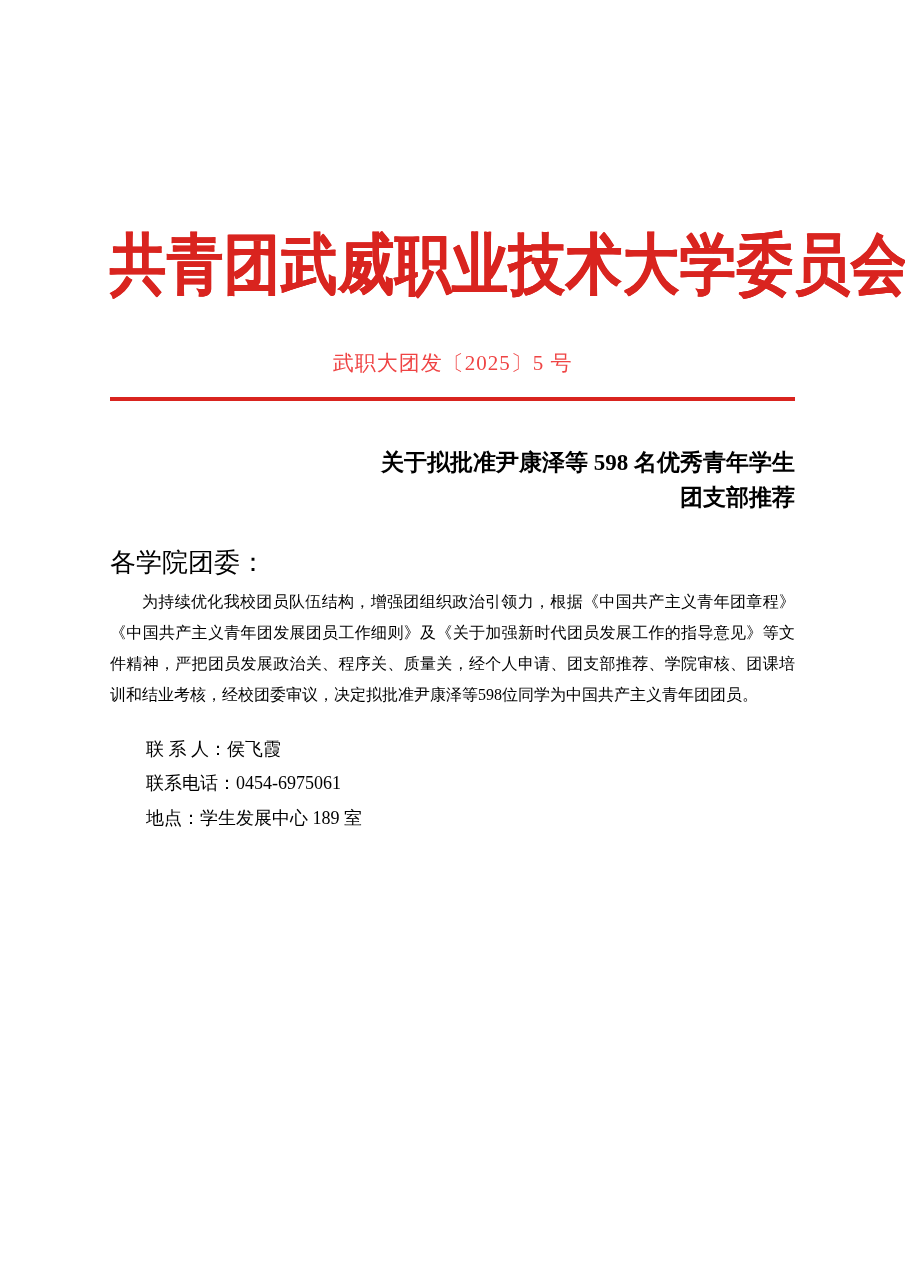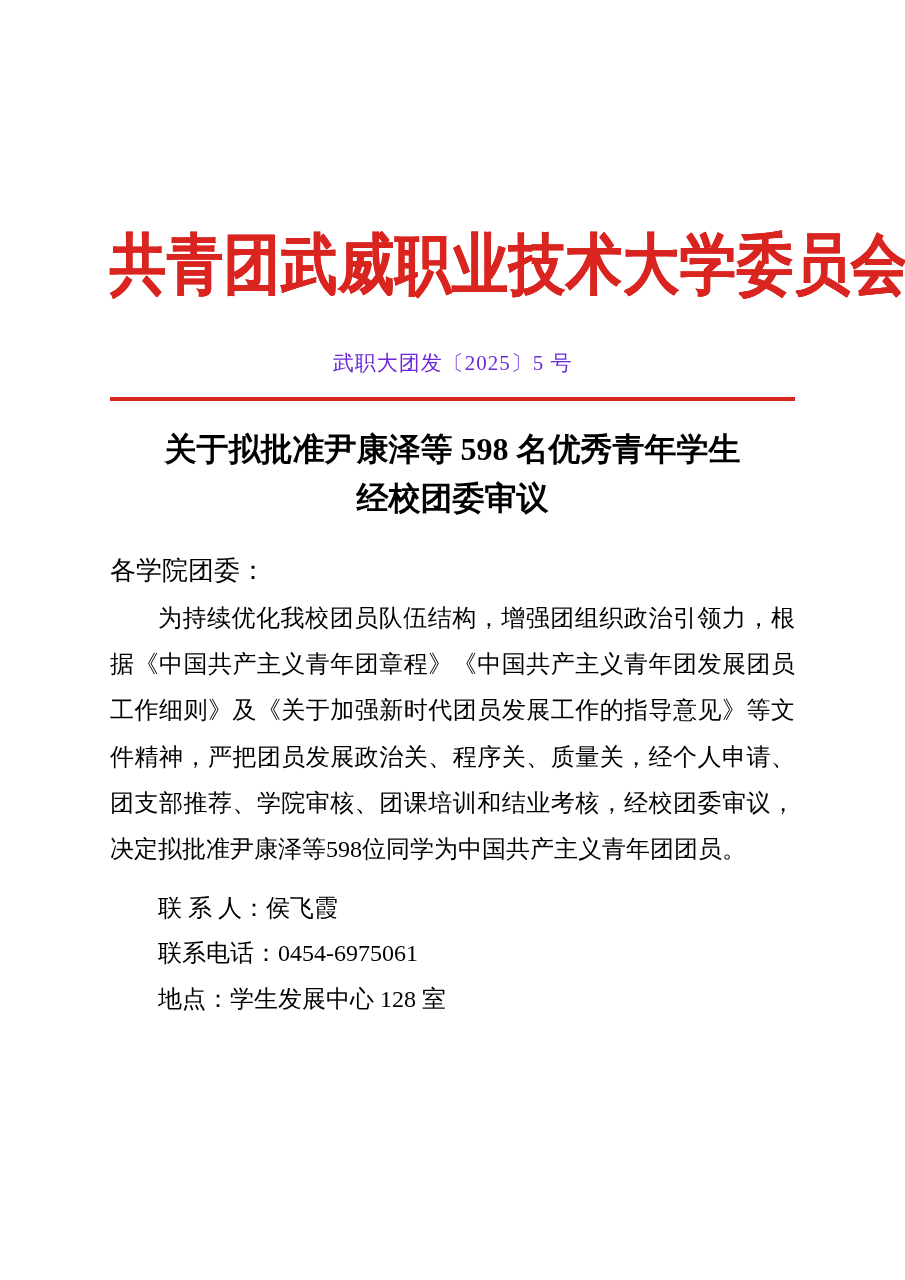--- a/index.html
+++ b/index.html
@@ -40,90 +40,90 @@
     transform: scaleY(1.18);
     transform-origin: center top;
     text-shadow: 0.6px 0 0 #d9241f, -0.6px 0 0 #d9241f;
   }
 
   .doc-number {
     margin-top: 58px;
     text-align: center;
     font-size: 21px;
     letter-spacing: 1px;
-    color: #6d28d9;
+    color: #ef4444;
   }
 
   .red-rule {
     margin: 20px 0 0 0;
     height: 4px;
     background: #d9241f;
     width: 100%;
   }
 
   
   .doc-title {
-    margin-top: 24px;
-    text-align: center;
-    font-size: 32px;
+    margin-top: 44px;
+    text-align: right;
+    font-size: 23px;
     font-weight: bold;
     line-height: 1.55;
     color: #000;
   }
   .doc-title .line {
     display: block;
   }
 
   
   .salutation {
     margin-top: 22px;
     font-size: 26px;
     line-height: 1.9;
   }
 
   .para {
-    font-size: 24px;
+    font-size: 16px;
     line-height: 1.92;
     text-align: justify;
     text-justify: inter-ideograph;
     margin: 0;
   }
   .para.indent {
     text-indent: 2em;
   }
 
   .contact-block {
-    margin-top: 14px;
-    font-size: 24px;
+    margin-top: 22px;
+    font-size: 18px;
     line-height: 1.9;
   }
   .contact-line {
     text-indent: 2em;
   }
 </style>
 </head>
 <body>
 
 <div class="page">
 
   <div class="masthead">共青团武威职业技术大学委员会文件</div>
 
   <div class="doc-number">武职大团发〔2025〕5 号</div>
 
   <div class="red-rule"></div>
 
   <div class="doc-title">
     <span class="line">关于拟批准尹康泽等 598 名优秀青年学生</span>
-    <span class="line">经校团委审议</span>
+    <span class="line">团支部推荐</span>
   </div>
 
   <div class="salutation">各学院团委：</div>
 
   <p class="para indent">为持续优化我校团员队伍结构，增强团组织政治引领力，根据《中国共产主义青年团章程》《中国共产主义青年团发展团员工作细则》及《关于加强新时代团员发展工作的指导意见》等文件精神，严把团员发展政治关、程序关、质量关，经个人申请、团支部推荐、学院审核、团课培训和结业考核，经校团委审议，决定拟批准尹康泽等598位同学为中国共产主义青年团团员。</p>
 
 
   <div class="contact-block">
     <div class="contact-line">联 系 人：侯飞霞</div>
     <div class="contact-line">联系电话：0454-6975061</div>
-    <div class="contact-line">地点：学生发展中心 128 室</div>
+    <div class="contact-line">地点：学生发展中心 189 室</div>
   </div>
 
 </div>
 
 </body></html>

